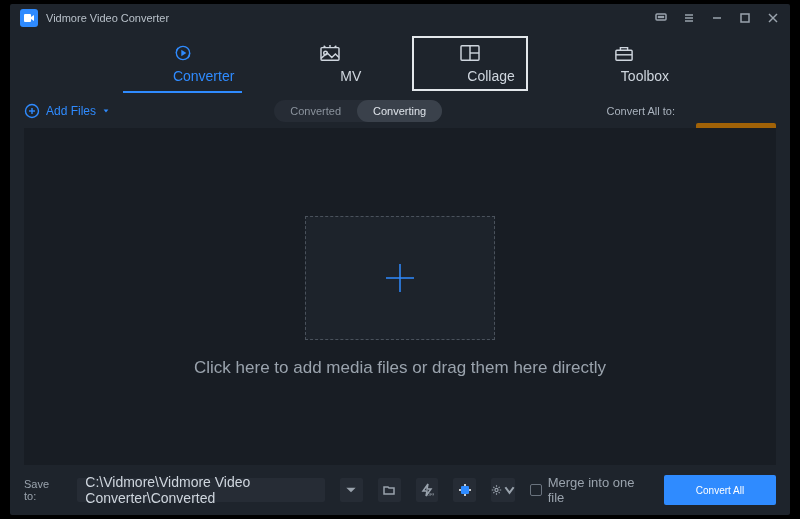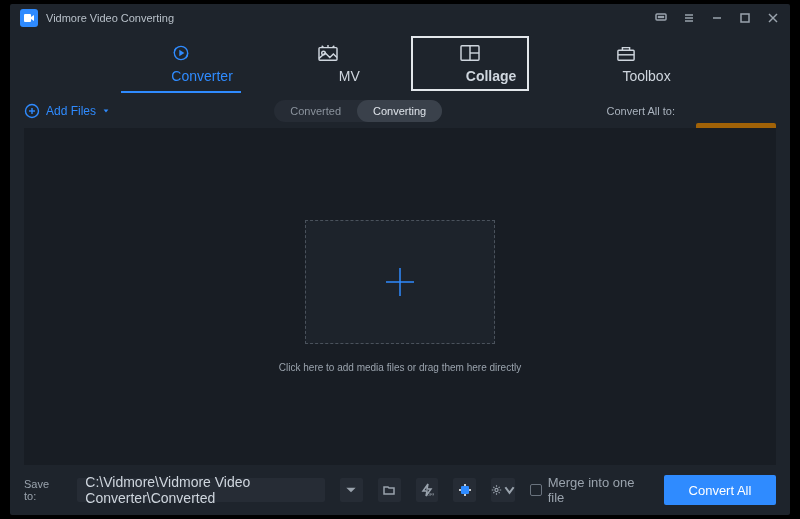--- a/index.html
+++ b/index.html
@@ -24,63 +24,63 @@
 
   
   .tabs { height: 62px; display: flex; align-items: center; justify-content: center; gap: 48px; }
   .tab { display: flex; flex-direction: column; align-items: center; gap: 5px; cursor: pointer; padding: 2px 8px; position: relative; }
   .tab .ticon { width: 22px; height: 20px; display: flex; align-items: center; justify-content: center; }
   .tab .ticon svg { stroke: #cfd6de; fill: none; stroke-width: 1.6; }
   .tab span { font-size: 14px; color: #cfd6de; margin-left: 42px; }
   .tab.active span { color: #2f8bff; }
   .tab.active .ticon svg { stroke: #2f8bff; }
   .tab.active::after { content: ""; position: absolute; bottom: -7px; left: 0; right: 0; height: 2px; background: #2f8bff; }
-  .tab.highlight { outline: 2px solid #e3e7eb; outline-offset: 3px; font-weight: bold; }
+  .tab.highlight { outline: 2px solid #e3e7eb; outline-offset: 3px; }
 
   
   .toolbar { height: 34px; display: flex; align-items: center; padding: 0 14px; gap: 10px; }
   .add-files { display: flex; align-items: center; gap: 6px; color: #2f8bff; cursor: pointer; font-size: 12px; }
   .add-files svg { stroke: #2f8bff; fill: none; }
   .pill-group { margin-left: auto; margin-right: auto; display: flex; background: #262c35; border-radius: 14px; height: 22px; }
   .pill { padding: 0 16px; font-size: 11px; line-height: 22px; cursor: pointer; border-radius: 14px; color: #8b939d; }
   .pill.active { background: #3a414b; color: #dfe4ea; }
   .convert-all-to { display: flex; align-items: center; gap: 21px; font-size: 11px; color: #a9b2bd; }
   .format-select { background: #a16207; height: 22px; min-width: 80px; padding: 0 8px; display: flex; align-items: center; justify-content: space-between; color: #cfd6de; font-size: 15px; cursor: pointer; border-radius: 2px; margin-top: 46px; }
   .chev { width: 8px; height: 8px; }
 
   
   .main { flex: 1; background: #181d24; margin: 0 14px; display: flex; flex-direction: column; align-items: center; justify-content: center; gap: 18px; }
   .dropzone { width: 190px; height: 124px; border: 1px dashed #4a525c; display: flex; align-items: center; justify-content: center; cursor: pointer; background: #1d232b; }
   .plus { width: 34px; height: 34px; }
-  .hint { font-size: 10px; color: #9aa3ad; }
+  .hint { font-size: 17px; color: #9aa3ad; }
 
   
   .bottombar { height: 50px; display: flex; align-items: center; padding: 0 14px; gap: 15px; }
   .saveto-label { font-size: 11px; color: #9aa3ad; }
   .path-input { background: #262c35; height: 24px; width: 260px; padding: 0 8px; display: flex; align-items: center; font-size: 14px; color: #cfd6de; border-radius: 2px; }
   .icon-btn { width: 24px; height: 24px; background: #262c35; display: flex; align-items: center; justify-content: center; cursor: pointer; border-radius: 2px; }
   .icon-btn svg { width: 14px; height: 14px; stroke: #9aa3ad; fill: none; stroke-width: 1.5; }
   .icon-btn.hw svg rect { fill: #2f8bff; stroke: none; }
   .merge { margin-left: auto; display: flex; align-items: center; gap: 6px; font-size: 13px; color: #9aa3ad; cursor: pointer; }
   .checkbox { width: 12px; height: 12px; border: 1px solid #6a737e; border-radius: 2px; }
-  .convert-btn { margin-left: 0; background: #2f8bff; color: #fff; font-size: 13px; height: 30px; width: 118px; display: flex; align-items: center; justify-content: center; cursor: pointer; border-radius: 2px; }
+  .convert-btn { margin-left: 0; background: #2f8bff; color: #fff; font-size: 10px; height: 30px; width: 118px; display: flex; align-items: center; justify-content: center; cursor: pointer; border-radius: 2px; }
 </style>
 </head>
 <body>
 
 <div class="app">
 
   <div class="titlebar">
     <div class="logo">
       <svg viewBox="0 0 12 12">
           <rect x="1" y="2" width="7" height="8" rx="1" fill="#fff"></rect>
           <path d="M8 5 L11 3 V9 L8 7 Z" fill="#fff"></path>
         </svg>
     </div>
-    <div class="app-title">Vidmore Video Converting</div>
+    <div class="app-title">Vidmore Video Converter</div>
     <div class="titlebar-spacer"></div>
     <div class="win-controls">
       <div class="win-btn">
           <svg viewBox="0 0 12 12">
             <rect x="1" y="2" width="10" height="6" rx="1"></rect>
             <circle cx="4" cy="5" r="0.6" fill="#9aa3ad"></circle>
             <circle cx="6" cy="5" r="0.6" fill="#9aa3ad"></circle>
             <circle cx="8" cy="5" r="0.6" fill="#9aa3ad"></circle>
           </svg>
         </div>

